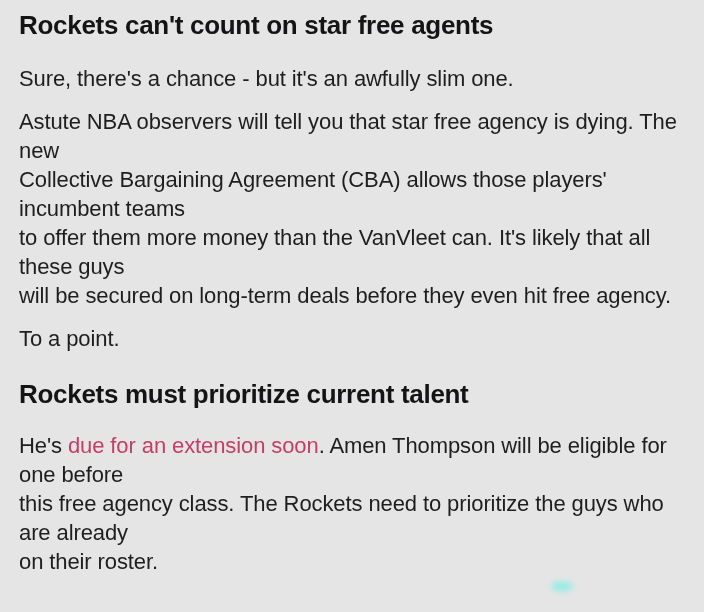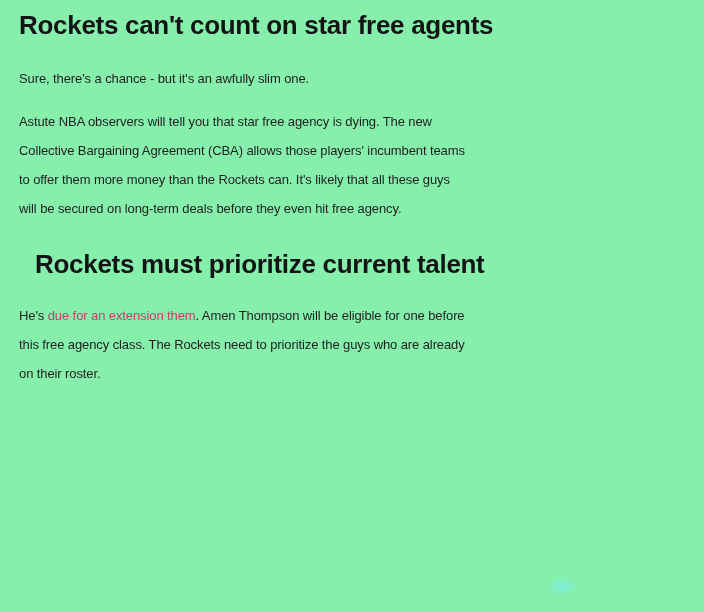--- a/index.html
+++ b/index.html
@@ -1,39 +1,39 @@
 <!DOCTYPE html>
 <html><head>
 <meta charset="utf-8">
 <style>
   html, body { margin: 0; padding: 0; background: #ffffff; }
   .page {
     position: relative;
     width: 704px;
     height: 612px;
     overflow: hidden;
-    background: #86efac;
+    background: #e5e5e5;
     font-family: "Liberation Sans", sans-serif;
     box-sizing: border-box;
     padding: 8px 19px 0 19px;
   }
   h1, h2 {
     font-family: "Liberation Sans", sans-serif;
     color: #141416;
     font-size: 26px;
     line-height: 34px;
     font-weight: bold;
     letter-spacing: -0.3px;
     white-space: pre-line;
   }
   h1 { margin: 0 0 22px 0; }
-  h2 { margin: 24px 0 20px 16px; }
+  h2 { margin: 24px 0 20px 0; }
   p {
     color: #1e1e1e;
-    font-size: 13px;
+    font-size: 22px;
     line-height: 29px;
     margin: 0 0 14px 0;
     white-space: pre-line;
     letter-spacing: -0.1px;
   }
   a.inline-link {
     color: #c53e67;
     text-decoration: none;
     cursor: pointer;
   }
@@ -52,26 +52,27 @@
 </head>
 <body>
 
 <div class="page">
   <h1>Rockets can't count on star free agents</h1>
 
   <p>Sure, there's a chance - but it's an awfully slim one.</p>
 
   <p>Astute NBA observers will tell you that star free agency is dying. The new
 Collective Bargaining Agreement (CBA) allows those players' incumbent teams
-to offer them more money than the Rockets can. It's likely that all these guys
+to offer them more money than the VanVleet can. It's likely that all these guys
 will be secured on long-term deals before they even hit free agency.</p>
 
 
+  <p>To a point.</p>
 
   <h2>Rockets must prioritize current talent</h2>
 
 
-  <p><span>He's </span><a class="inline-link">due for an extension them</a><span>. Amen Thompson will be eligible for one before
+  <p><span>He's </span><a class="inline-link">due for an extension soon</a><span>. Amen Thompson will be eligible for one before
 this free agency class. The Rockets need to prioritize the guys who are already
 on their roster.</span></p>
 
   <div class="artifact"></div>
 </div>
 
 </body></html>

